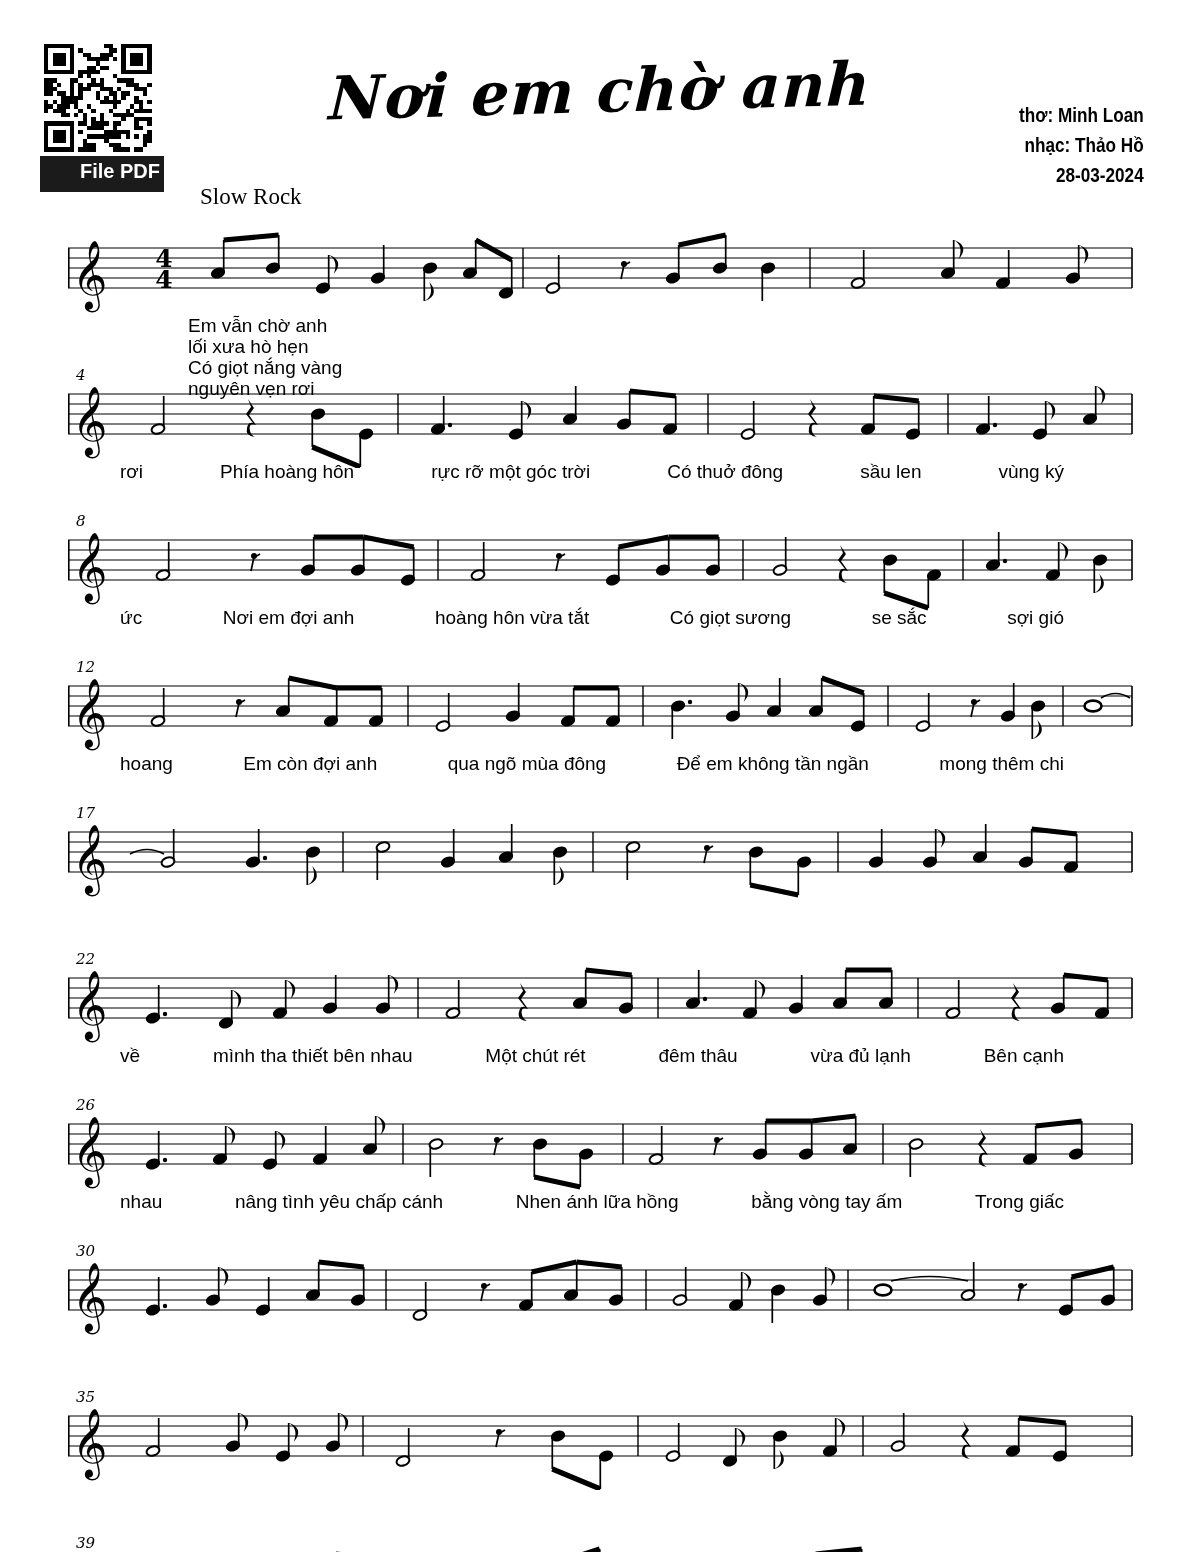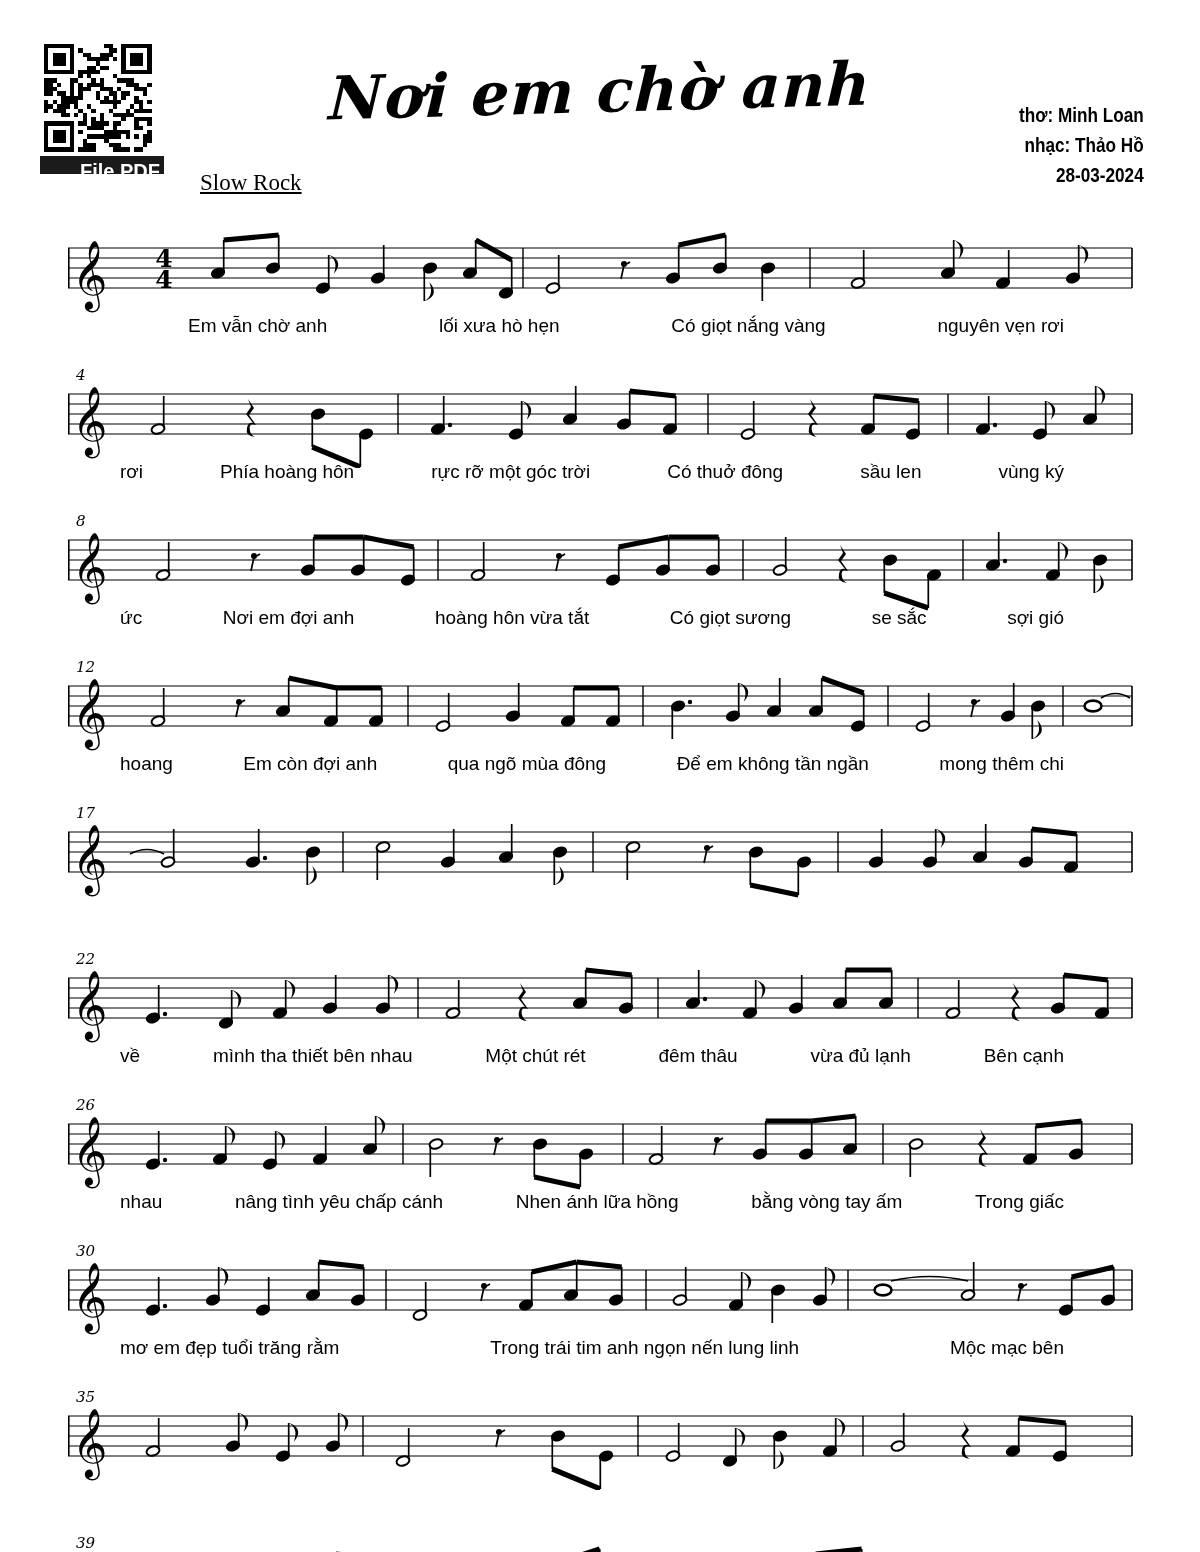--- a/index.html
+++ b/index.html
@@ -1,33 +1,33 @@
 <!DOCTYPE html>
 <html><head>
 <meta charset="utf-8">
 <style>
   html,body{margin:0;padding:0;background:#fff;}
   body{width:1200px;height:1552px;position:relative;font-family:"Liberation Sans",sans-serif;color:#000;overflow:hidden;}
   .page{position:absolute;inset:0;background:#fff;}
   .header{position:relative;height:202px;}
   .qr-wrap{position:absolute;left:40px;top:40px;width:124px;background:#fff;}
   .qr-wrap svg{display:block;background:#fff;}
-  .qr-label{height:18px;background:#1b1b1b;color:#fff;font-weight:bold;font-size:20px;line-height:30px;text-align:center;font-family:"Liberation Sans",sans-serif;padding-left:36px;}
+  .qr-label{height:36px;background:#1b1b1b;color:#fff;font-weight:bold;font-size:20px;line-height:30px;text-align:center;font-family:"Liberation Sans",sans-serif;padding-left:36px;}
   .title{position:absolute;left:240px;right:240px;top:56px;text-align:center;
          font-family:"DejaVu Serif",serif;font-style:italic;font-weight:bold;font-size:60px;
          letter-spacing:1px;transform:rotate(-1.6deg) skewX(-4deg);white-space:nowrap;}
   .credits{position:absolute;right:56px;top:100px;text-align:right;font-weight:bold;font-size:19.5px;
            line-height:1.55;transform:scaleX(.88);transform-origin:100% 50%;font-family:"Liberation Sans",sans-serif;}
-  .tempo{position:absolute;left:200px;top:170px;font-family:"Liberation Serif",serif;font-size:23px;text-decoration:underline;}
+  .tempo{position:absolute;left:200px;top:184px;font-family:"Liberation Serif",serif;font-size:23px;}
   .score{position:relative;}
   .system{position:relative;margin-left:68px;width:1066px;height:130px;}
   .mnum{position:absolute;left:8px;top:2px;font-family:"DejaVu Serif",serif;font-style:italic;font-size:15px;}
   svg.staff{display:block;margin-top:16px;}
   .lyrics{display:flex;justify-content:space-between;padding:0 70px 0 52px;font-size:19px;margin-top:-6px;line-height:1.1;}
-  .system.first .lyrics{padding-left:120px;}
+  .system.first .lyrics{padding-left:120px;flex-direction:column;}
   .lyrics span{white-space:nowrap;}
 </style>
 </head>
 <body>
 
 <div class="page">
   <div class="header">
     <div class="qr-wrap">
       <svg id="qr" width="124" height="116">
           <rect x="4" y="4" width="4.3" height="4.3" fill="#000" shape-rendering="crispEdges"></rect>
@@ -841,25 +841,20 @@
           <ellipse cx="998" cy="70" rx="6.6" ry="4.5" fill="#000000" stroke="#000000" stroke-width="1.4" transform="rotate(-18 998 70)"></ellipse>
           <line x1="1003.7" y1="68.5" x2="1003.7" y2="37" stroke="#000000" stroke-width="1.7"></line>
           <ellipse cx="1040" cy="60" rx="6.6" ry="4.5" fill="#000000" stroke="#000000" stroke-width="1.4" transform="rotate(-18 1040 60)"></ellipse>
           <line x1="1045.7" y1="58.5" x2="1045.7" y2="27" stroke="#000000" stroke-width="1.7"></line>
           <line x1="250.7" y1="22" x2="295.7" y2="27" stroke="#000000" stroke-width="5.2"></line>
           <line x1="463.7" y1="32" x2="508.7" y2="22" stroke="#000000" stroke-width="5.2"></line>
           <line x1="508.7" y1="22" x2="553.7" y2="27" stroke="#000000" stroke-width="5.2"></line>
           <line x1="1003.7" y1="37" x2="1045.7" y2="27" stroke="#000000" stroke-width="5.2"></line>
           <path d="M823,41 Q861.5,32 900,41" stroke="#000000" stroke-width="1.7" fill="none"></path>
         </svg>
-        <div class="lyrics">
-          <span>mơ em đẹp tuổi trăng rằm</span>
-          <span>Trong trái tim anh ngọn nến lung linh</span>
-          <span>Mộc mạc bên</span>
-        </div>
       </div>
       <div class="system">
         <div class="mnum">35</div>
         <svg class="staff" width="1066" height="104" viewBox="0 0 1066 104">
           <line x1="0" y1="30" x2="1064" y2="30" stroke="#000000" stroke-width="1.15"></line>
           <line x1="0" y1="40" x2="1064" y2="40" stroke="#000000" stroke-width="1.15"></line>
           <line x1="0" y1="50" x2="1064" y2="50" stroke="#000000" stroke-width="1.15"></line>
           <line x1="0" y1="60" x2="1064" y2="60" stroke="#000000" stroke-width="1.15"></line>
           <line x1="0" y1="70" x2="1064" y2="70" stroke="#000000" stroke-width="1.15"></line>
           <line x1="0.8" y1="30" x2="0.8" y2="70" stroke="#000000" stroke-width="1.6"></line>

